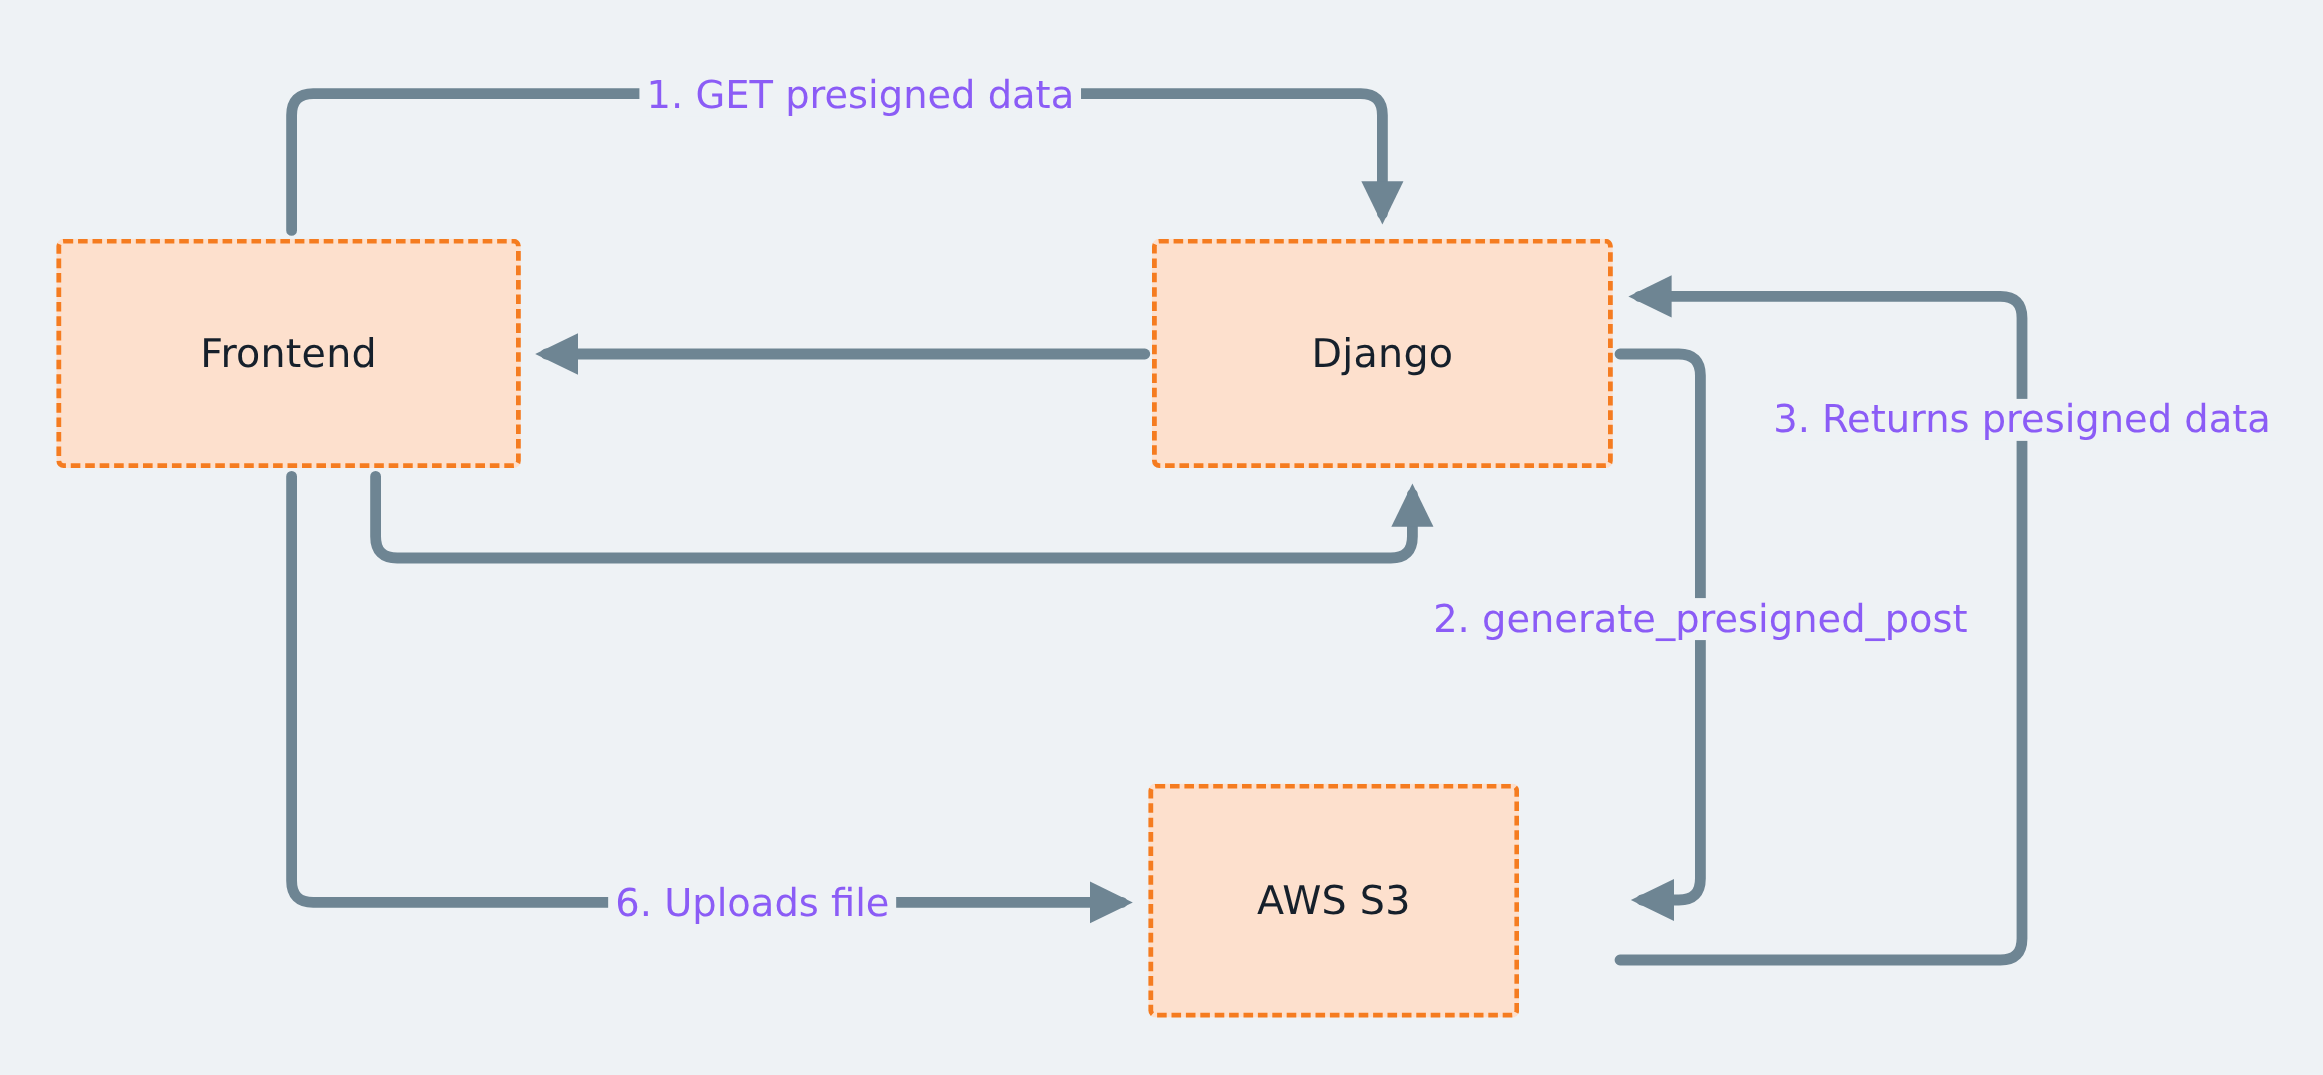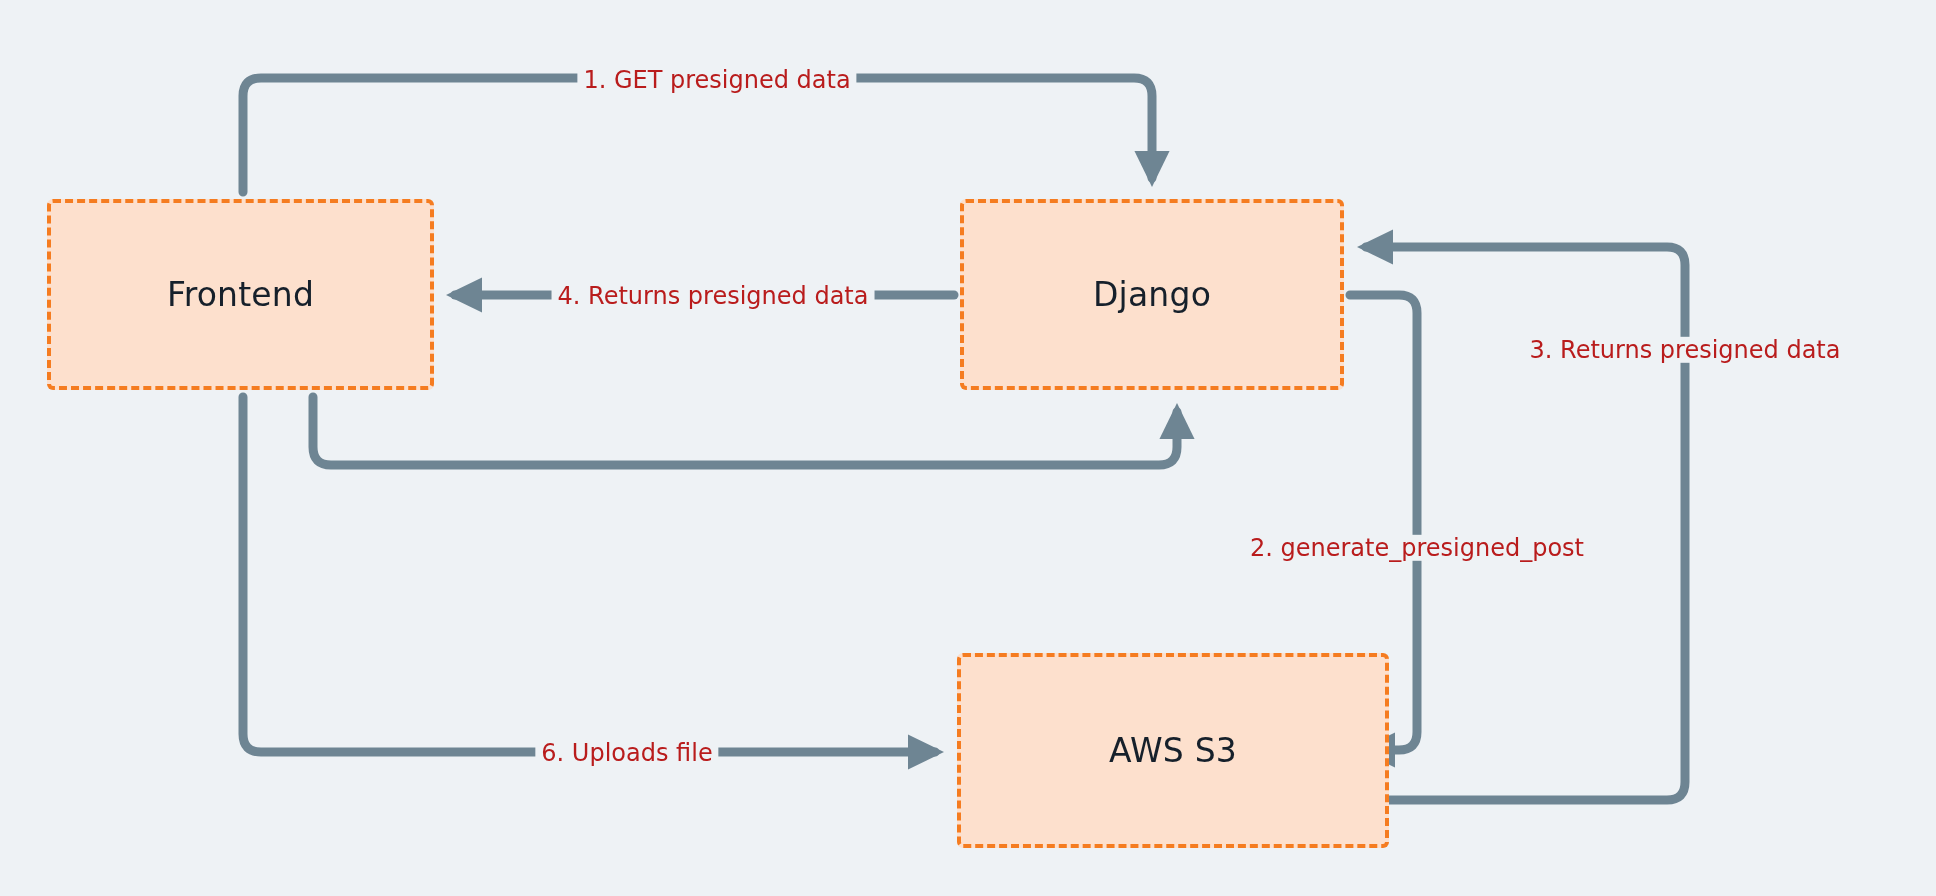--- a/index.html
+++ b/index.html
@@ -26,40 +26,40 @@
     justify-content: center;
   }
   .node-label {
     font-size: 33px;
     color: #16202b;
     letter-spacing: 0.2px;
     white-space: pre;
   }
   #node-frontend { left: 47px;  top: 199px; width: 387px; height: 191px; }
   #node-django   { left: 960px; top: 199px; width: 384px; height: 191px; }
-  #node-s3       { left: 957px; top: 653px; width: 432px; height: 195px; }
+  #node-s3       { left: 957px; top: 653px; width: 309px; height: 195px; }
 
   svg.edges {
     position: absolute;
     left: 0; top: 0;
     width: 1936px;
     height: 896px;
     pointer-events: none;
   }
   .edge-path {
     fill: none;
     stroke: #6e8593;
     stroke-width: 9;
     stroke-linecap: round;
     stroke-linejoin: round;
   }
   .edge-label {
     position: absolute;
-    font-size: 24px;
-    color: #b91c1c;
+    font-size: 32px;
+    color: #8b5cf6;
     background: #eef2f5;
     white-space: pre;
     padding: 0 6px;
     line-height: 1.1;
     transform: translate(-50%, -50%);
   }
 </style>
 </head>
 <body>
 
@@ -92,22 +92,21 @@
   <div class="node" id="node-frontend">
     <span class="node-label">Frontend</span>
   </div>
 
   <div class="node" id="node-s3">
     <span class="node-label">AWS S3</span>
   </div>
 
   <div class="edge-label" style="left:717px; top:80px;">1. GET presigned data</div>
 
-  <div class="edge-label" style="left:1417px; top:516px;margin-top:32px;">2. generate_presigned_post</div>
+  <div class="edge-label" style="left:1417px; top:516px;">2. generate_presigned_post</div>
 
   <div class="edge-label" style="left:1685px; top:350px;">3. Returns presigned data</div>
 
-  <div class="edge-label" style="left:713px; top:296px;">4. Returns presigned data</div>
 
   <div class="edge-label" style="left:627px; top:753px;">6. Uploads file</div>
 
 
 </div>
 
 </body></html>

